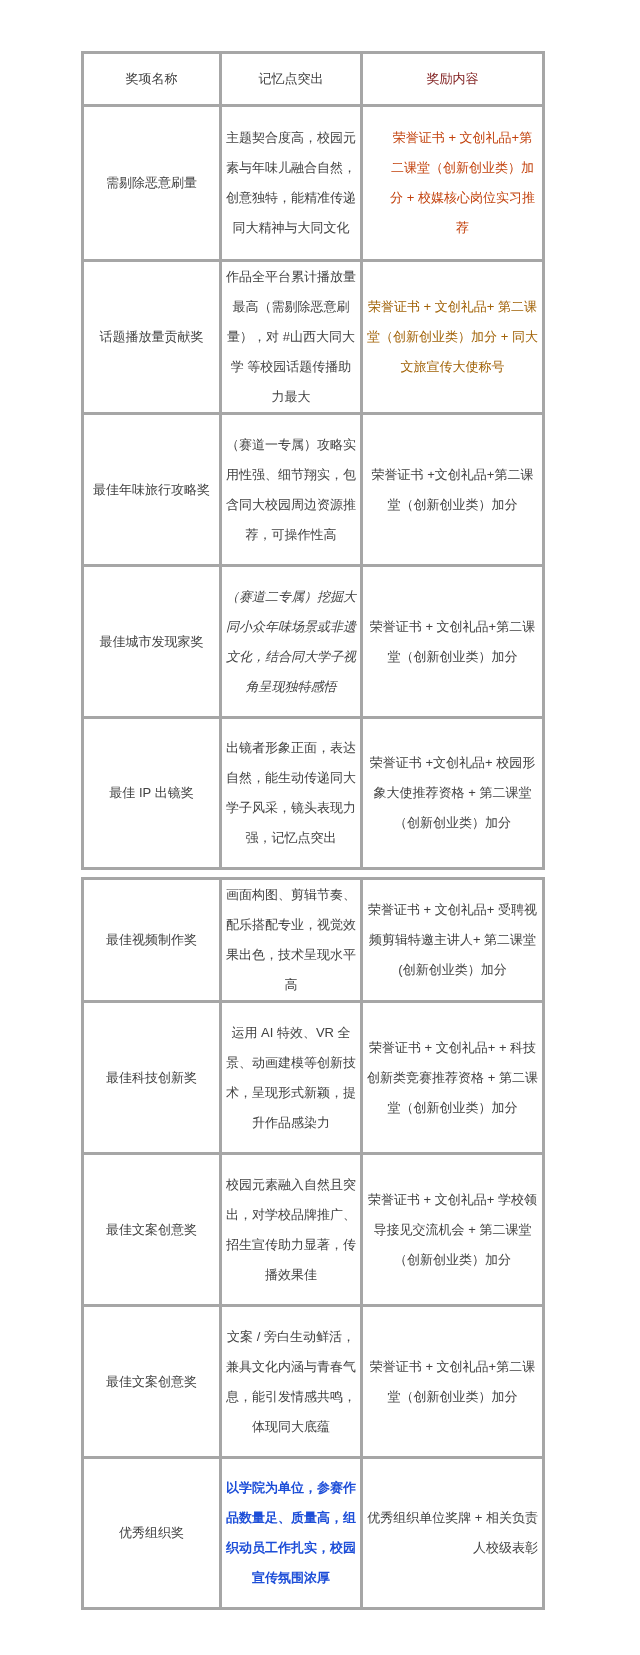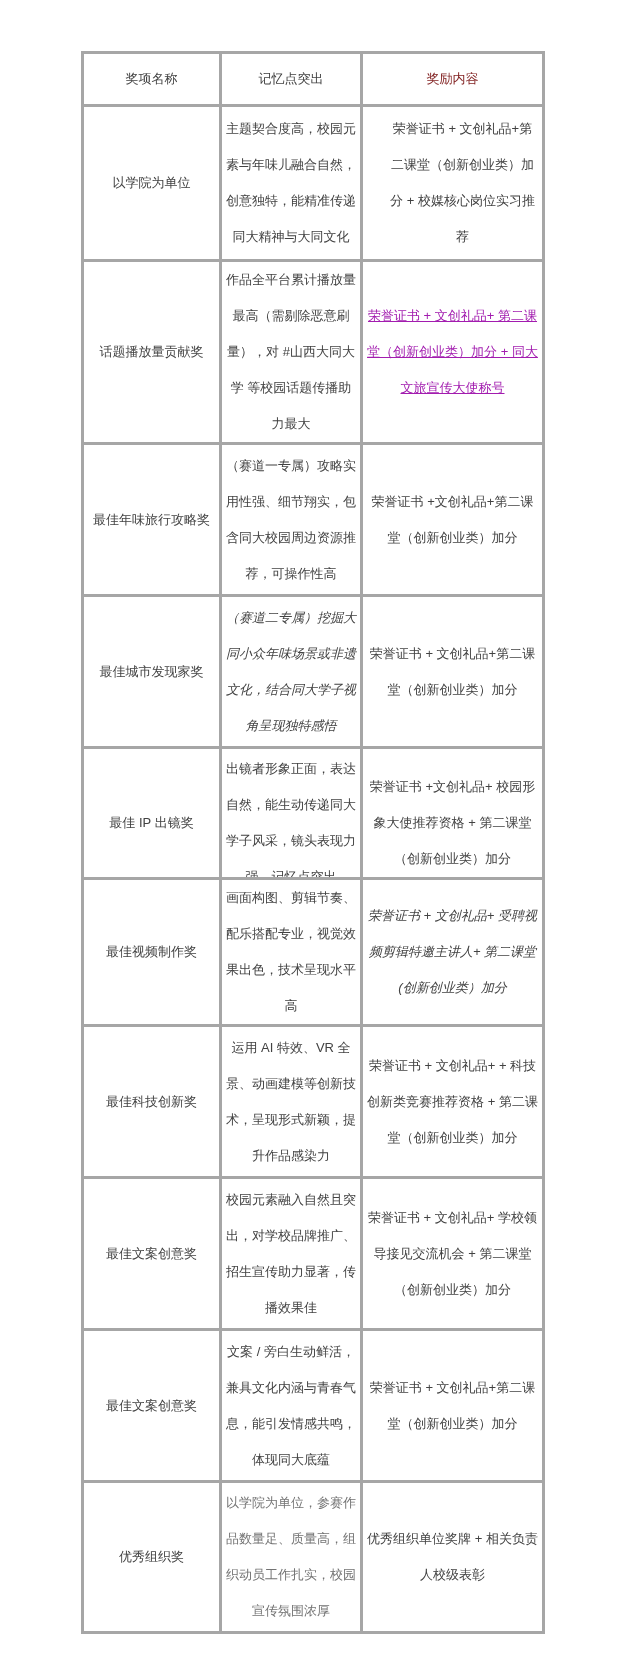--- a/index.html
+++ b/index.html
@@ -37,21 +37,21 @@
     color: #424242;
     background: #ffffff;
     overflow: hidden;
   }
   th {
     height: 50px;
     line-height: 20px;
     padding: 0 4px;
   }
   td {
-    line-height: 36px;
+    line-height: 30px;
     padding: 0 4px;
     word-break: break-word;
   }
 </style>
 </head>
 <body style="background: rgb(255, 255, 255);">
 
 <div class="doc">
 
   <table class="awards" id="table1">
@@ -62,28 +62,28 @@
       </colgroup>
     <thead>
       <tr>
         <th style="border-color: rgb(166, 166, 166); color: rgb(66, 66, 66);">奖项名称</th>
         <th style="border-color: rgb(166, 166, 166); color: rgb(66, 66, 66);">记忆点突出</th>
         <th style="border-color: rgb(166, 166, 166); color: #7f1d1d;">奖励内容</th>
       </tr>
     </thead>
     <tbody id="tbody0">
         <tr style="height: 155px;">
-    <td style="border-color: rgb(166, 166, 166); color: rgb(66, 66, 66);">以学院为单位</td>
+    <td style="border-color: rgb(166, 166, 166); color: rgb(66, 66, 66);">需剔除恶意刷量</td>
     <td style="border-color: rgb(166, 166, 166); color: rgb(66, 66, 66);">主题契合度高，校园元素与年味儿融合自然，创意独特，能精准传递同大精神与大同文化</td>
-    <td style="border-color: rgb(166, 166, 166); color: #404040; padding-left: 24px;">荣誉证书 + 文创礼品+第二课堂（创新创业类）加分 + 校媒核心岗位实习推荐</td>
+    <td style="border-color: rgb(166, 166, 166); color: #c2410c; padding-left: 24px;">荣誉证书 + 文创礼品+第二课堂（创新创业类）加分 + 校媒核心岗位实习推荐</td>
   </tr>
         <tr style="height: 151px;">
     <td style="border-color: rgb(166, 166, 166); color: rgb(66, 66, 66);">话题播放量贡献奖</td>
     <td style="border-color: rgb(166, 166, 166); color: rgb(66, 66, 66); text-align: center;">作品全平台累计播放量最高（需剔除恶意刷量），对 #山西大同大学 等校园话题传播助力最大</td>
-    <td style="border-color: rgb(166, 166, 166); color: #a21caf; text-decoration: underline;">荣誉证书 + 文创礼品+ 第二课堂（创新创业类）加分 + 同大文旅宣传大使称号</td>
+    <td style="border-color: rgb(166, 166, 166); color: #a16207;">荣誉证书 + 文创礼品+ 第二课堂（创新创业类）加分 + 同大文旅宣传大使称号</td>
   </tr>
         <tr style="height: 152px;">
     <td style="border-color: rgb(166, 166, 166); color: rgb(66, 66, 66);">最佳年味旅行攻略奖</td>
     <td style="border-color: rgb(166, 166, 166); color: rgb(66, 66, 66); margin-left: 20px;">（赛道一专属）攻略实用性强、细节翔实，包含同大校园周边资源推荐，可操作性高</td>
     <td style="border-color: rgb(166, 166, 166); color: rgb(66, 66, 66);">荣誉证书 +文创礼品+第二课堂（创新创业类）加分</td>
   </tr>
         <tr style="height: 152px;">
     <td style="border-color: rgb(166, 166, 166); color: rgb(66, 66, 66);">最佳城市发现家奖</td>
     <td style="border-color: rgb(166, 166, 166); color: rgb(66, 66, 66); font-style: italic;">（赛道二专属）挖掘大同小众年味场景或非遗文化，结合同大学子视角呈现独特感悟</td>
     <td style="border-color: rgb(166, 166, 166); color: rgb(66, 66, 66);">荣誉证书 + 文创礼品+第二课堂（创新创业类）加分</td>
@@ -99,38 +99,38 @@
   <table class="awards" id="table2">
     <colgroup>
         <col class="c1">
         <col class="c2">
         <col class="c3">
       </colgroup>
     <tbody id="tbody1">
         <tr style="height: 116px;">
     <td style="border-color: rgb(166, 166, 166); color: rgb(66, 66, 66);">最佳视频制作奖</td>
     <td style="border-color: rgb(166, 166, 166); color: rgb(66, 66, 66);">画面构图、剪辑节奏、配乐搭配专业，视觉效果出色，技术呈现水平高</td>
-    <td style="border-color: rgb(166, 166, 166); color: rgb(66, 66, 66); font-style: italic;">荣誉证书 + 文创礼品+ 受聘视频剪辑特邀主讲人+ 第二课堂 (创新创业类）加分</td>
+    <td style="border-color: rgb(166, 166, 166); color: rgb(66, 66, 66);">荣誉证书 + 文创礼品+ 受聘视频剪辑特邀主讲人+ 第二课堂 (创新创业类）加分</td>
   </tr>
         <tr style="height: 152px;">
     <td style="border-color: rgb(166, 166, 166); color: rgb(66, 66, 66);">最佳科技创新奖</td>
     <td style="border-color: rgb(166, 166, 166); color: rgb(66, 66, 66);">运用 AI 特效、VR 全景、动画建模等创新技术，呈现形式新颖，提升作品感染力</td>
     <td style="border-color: rgb(166, 166, 166); color: rgb(66, 66, 66);">荣誉证书 + 文创礼品+ + 科技创新类竞赛推荐资格 + 第二课堂（创新创业类）加分</td>
   </tr>
         <tr style="height: 152px;">
     <td style="border-color: rgb(166, 166, 166); color: rgb(66, 66, 66);">最佳文案创意奖</td>
     <td style="border-color: rgb(166, 166, 166); color: rgb(66, 66, 66);">校园元素融入自然且突出，对学校品牌推广、招生宣传助力显著，传播效果佳</td>
     <td style="border-color: rgb(166, 166, 166); color: rgb(66, 66, 66); text-align: center;">荣誉证书 + 文创礼品+ 学校领导接见交流机会 + 第二课堂（创新创业类）加分</td>
   </tr>
         <tr style="height: 152px;">
     <td style="border-color: rgb(166, 166, 166); color: rgb(66, 66, 66);">最佳文案创意奖</td>
     <td style="border-color: rgb(166, 166, 166); color: rgb(66, 66, 66);">文案 / 旁白生动鲜活，兼具文化内涵与青春气息，能引发情感共鸣，体现同大底蕴</td>
     <td style="border-color: rgb(166, 166, 166); color: rgb(66, 66, 66);">荣誉证书 + 文创礼品+第二课堂（创新创业类）加分</td>
   </tr>
         <tr style="height: 151px;">
     <td style="border-color: rgb(166, 166, 166); color: rgb(66, 66, 66);">优秀组织奖</td>
-    <td style="border-color: rgb(166, 166, 166); color: #737373;">以学院为单位，参赛作品数量足、质量高，组织动员工作扎实，校园宣传氛围浓厚</td>
-    <td style="border-color: rgb(166, 166, 166); color: rgb(66, 66, 66);">优秀组织单位奖牌 +  相关负责人校级表彰</td>
+    <td style="border-color: rgb(166, 166, 166); color: #1d4ed8; font-weight: bold;">以学院为单位，参赛作品数量足、质量高，组织动员工作扎实，校园宣传氛围浓厚</td>
+    <td style="border-color: rgb(166, 166, 166); color: rgb(66, 66, 66); text-align: right;">优秀组织单位奖牌 +  相关负责人校级表彰</td>
   </tr>
       </tbody>
   </table>
 
 </div>
 
 </body></html>

